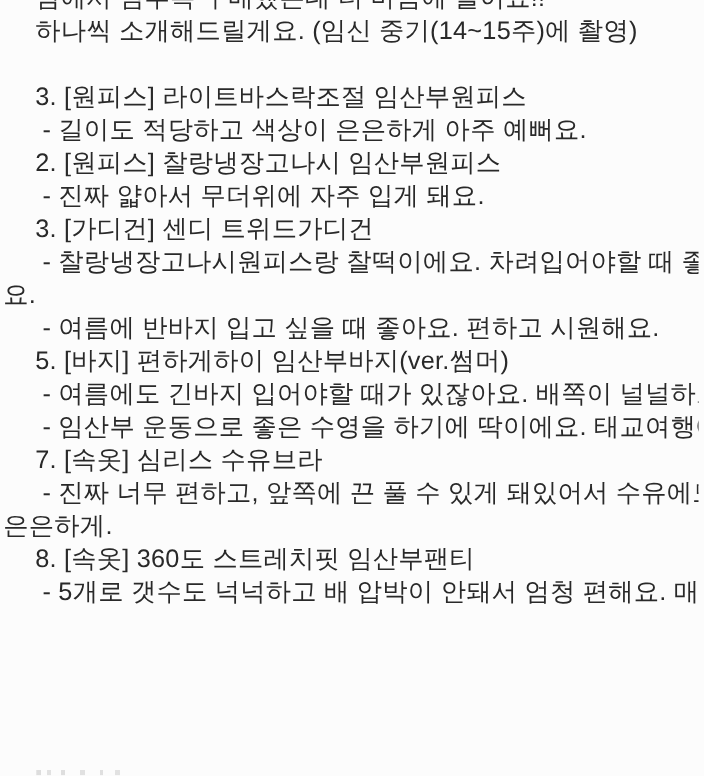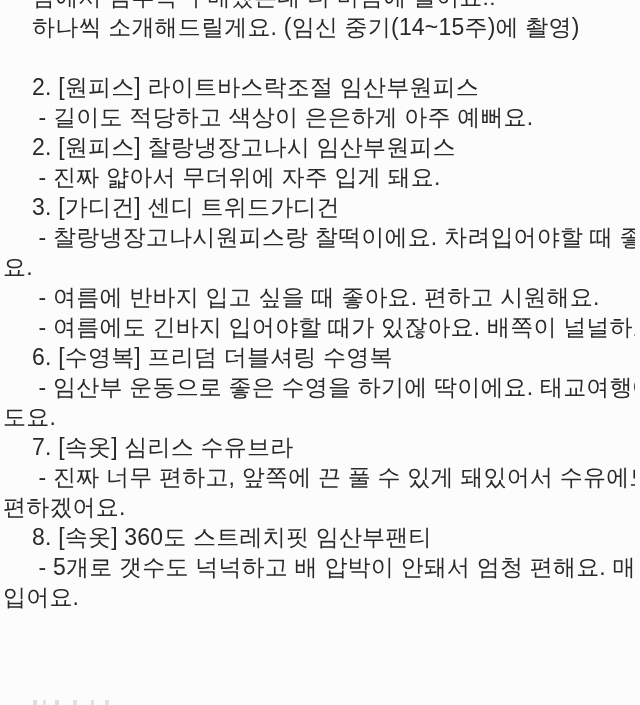--- a/index.html
+++ b/index.html
@@ -57,42 +57,40 @@
 <body>
 
 <div class="page">
   <div class="content">
 
     <p class="line indent">맘에서 임부복 구매했는데 더 마음에 들어요!!</p>
     <p class="line indent">하나씩 소개해드릴게요. (임신 중기(14~15주)에 촬영)</p>
 
     <div class="spacer"></div>
 
-    <p class="line indent">2. [원피스] 라이트바스락조절 임산부원피스</p>
+    <p class="line indent">3. [원피스] 라이트바스락조절 임산부원피스</p>
     <p class="line indent"> - 길이도 적당하고 색상이 은은하게 아주 예뻐요.</p>
 
     <p class="line indent">2. [원피스] 찰랑냉장고나시 임산부원피스</p>
     <p class="line indent"> - 진짜 얇아서 무더위에 자주 입게 돼요.</p>
 
     <p class="line indent">3. [가디건] 센디 트위드가디건</p>
     <p class="line indent"> - 찰랑냉장고나시원피스랑 찰떡이에요. 차려입어야할 때 좋아</p>
     <p class="line cont">요.</p>
 
     <p class="line indent"> - 여름에 반바지 입고 싶을 때 좋아요. 편하고 시원해요.</p>
 
+    <p class="line indent">5. [바지] 편하게하이 임산부바지(ver.썸머)</p>
     <p class="line indent"> - 여름에도 긴바지 입어야할 때가 있잖아요. 배쪽이 널널하고</p>
 
-    <p class="line indent">6. [수영복] 프리덤 더블셔링 수영복</p>
     <p class="line indent"> - 임산부 운동으로 좋은 수영을 하기에 딱이에요. 태교여행에</p>
-    <p class="line cont">도요.</p>
 
     <p class="line indent">7. [속옷] 심리스 수유브라</p>
     <p class="line indent"> - 진짜 너무 편하고, 앞쪽에 끈 풀 수 있게 돼있어서 수유에도</p>
-    <p class="line cont">편하겠어요.</p>
+    <p class="line cont">은은하게.</p>
 
     <p class="line indent">8. [속옷] 360도 스트레치핏 임산부팬티</p>
     <p class="line indent"> - 5개로 갯수도 넉넉하고 배 압박이 안돼서 엄청 편해요. 매일</p>
-    <p class="line cont">입어요.</p>
 
   </div>
 
   <div class="peek"></div>
 </div>
 
 </body></html>

